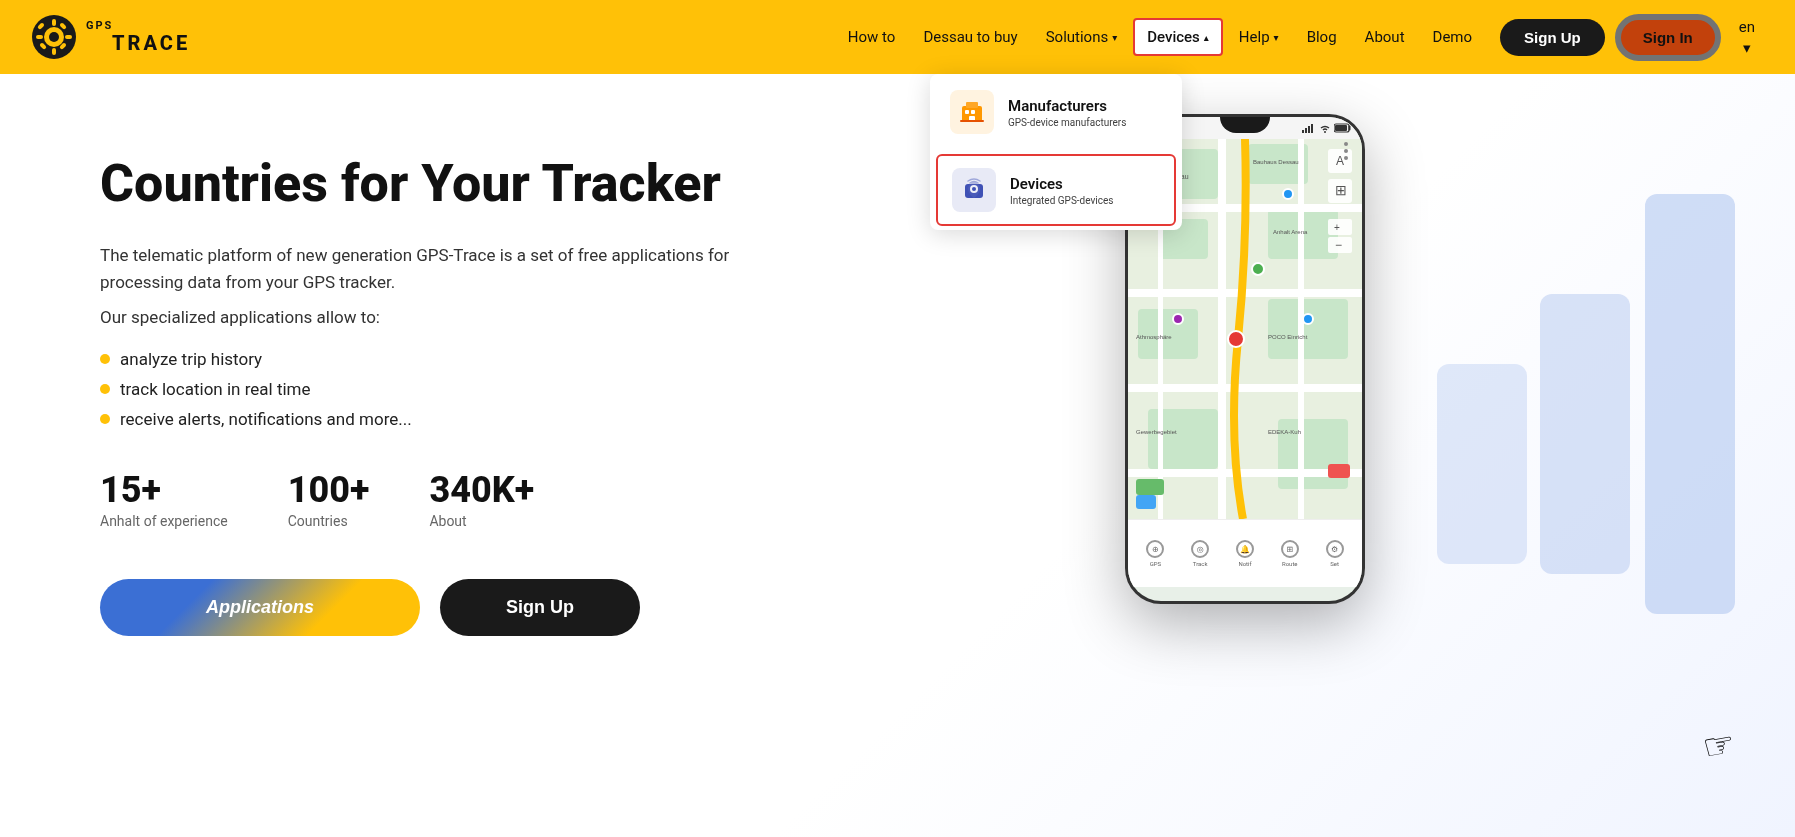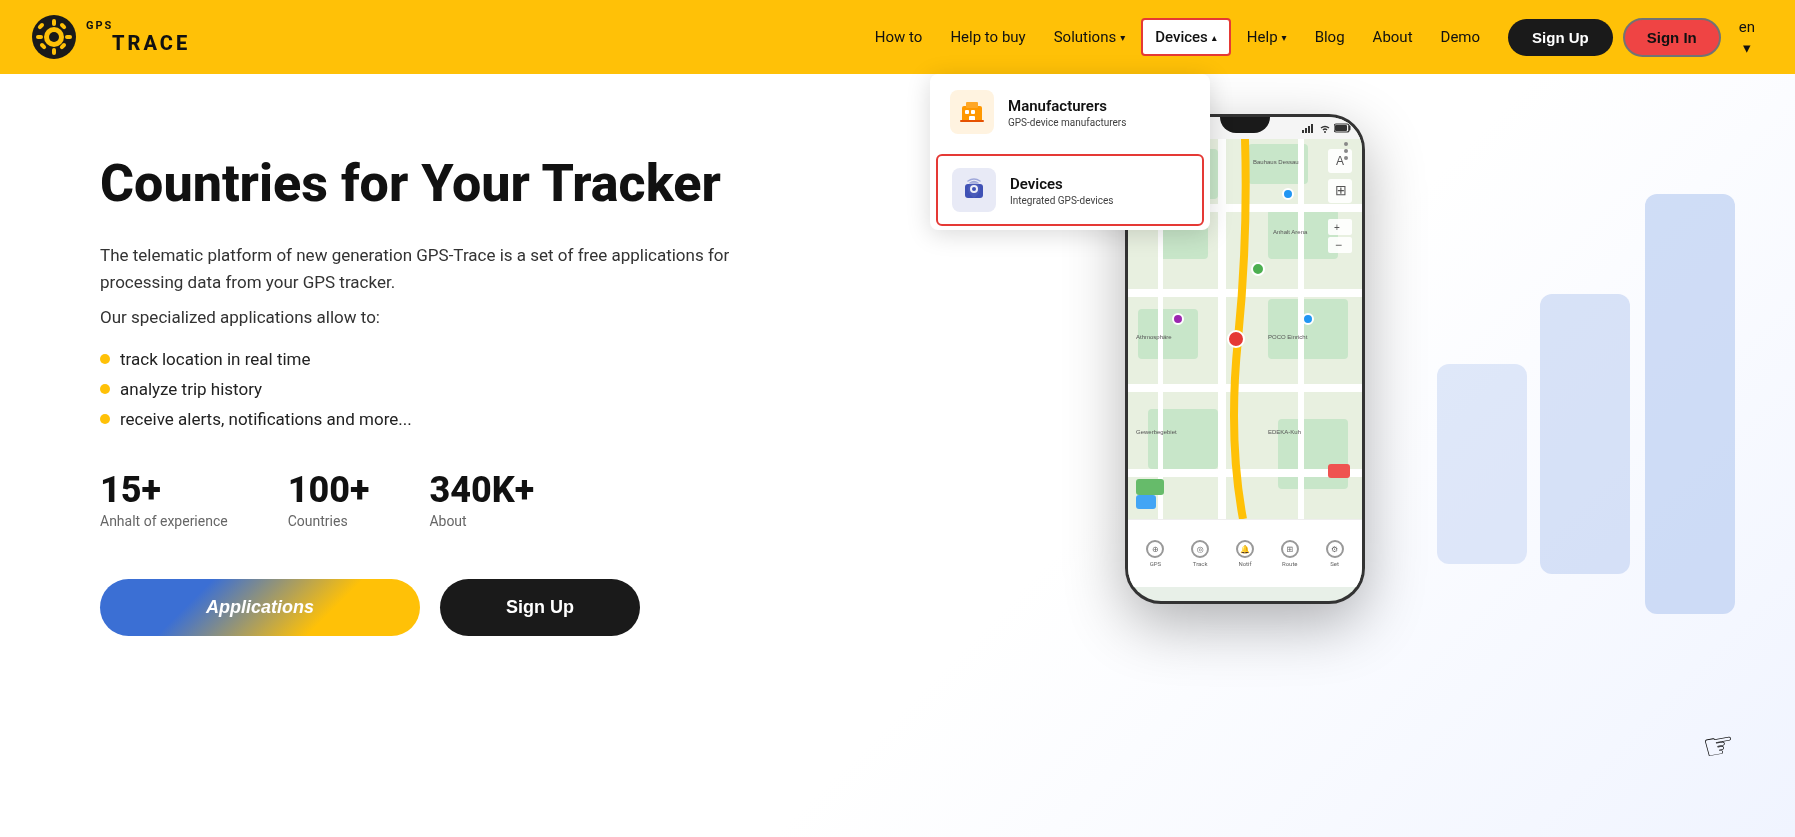--- a/index.html
+++ b/index.html
@@ -78,23 +78,23 @@
       background: #1a1a1a;
       color: #fff;
       border: none;
       border-radius: 50px;
       padding: 10px 24px;
       font-size: 15px;
       font-weight: 600;
       cursor: pointer;
     }
     .btn-signin {
-      background: #ef4444;
-      color: #111;
-      border: 2px solid #737373;
+      background: #c2410c;
+      color: #111;
+      border: 6px solid #737373;
       border-radius: 50px;
       padding: 9px 22px;
       font-size: 15px;
       font-weight: 600;
       cursor: pointer;
     }
     .lang-selector {
       font-size: 15px;
       color: #111;
       cursor: pointer;
@@ -106,21 +106,21 @@
     }
 
     
     .dropdown-menu {
       position: absolute;
       top: 74px;
       left: 930px;
       background: #fff;
       border-radius: 8px;
       box-shadow: 0 4px 24px rgba(0,0,0,0.15);
-      width: 280px;
+      width: 252px;
       z-index: 200;
       overflow: hidden;
     }
     .dropdown-item {
       display: flex;
       align-items: center;
       gap: 14px;
       padding: 16px 20px;
       cursor: pointer;
     }
@@ -400,21 +400,21 @@
       <rect x="8" y="28" width="4" height="7" rx="2" fill="#FFC107" transform="rotate(-45 10 30)"></rect>
     </svg>
     <div class="logo-text">
       <span class="logo-gps">GPS</span>
       <span class="logo-trace">TRACE</span>
     </div>
   </div>
 
   <nav class="nav">
     <div class="nav-item">How to</div>
-    <div class="nav-item">Help to buy</div>
+    <div class="nav-item">Dessau to buy</div>
     <div class="nav-item">
       <span>Solutions</span>
       <span class="nav-chevron">▾</span>
     </div>
     <div class="nav-item active">
       <span>Devices</span>
       <span class="nav-chevron">▴</span>
     </div>
     <div class="nav-item">
       <span>Help</span>
@@ -474,25 +474,25 @@
 </div>
 
 <main class="hero">
   <div class="hero-content">
     <h1 class="hero-title">Countries for Your Tracker</h1>
     <p class="hero-desc">The telematic platform of new generation GPS-Trace is a set of free applications for processing data from your GPS tracker.</p>
     <p class="hero-desc">Our specialized applications allow to:</p>
     <ul class="hero-list">
       <li>
         <span class="bullet"></span>
-        <span>track location in real time</span>
+        <span>analyze trip history</span>
       </li>
       <li>
         <span class="bullet"></span>
-        <span>analyze trip history</span>
+        <span>track location in real time</span>
       </li>
       <li>
         <span class="bullet"></span>
         <span>receive alerts, notifications and more...</span>
       </li>
     </ul>
 
     <div class="stats">
       <div class="stat-item">
         <div class="stat-value">15+</div>

